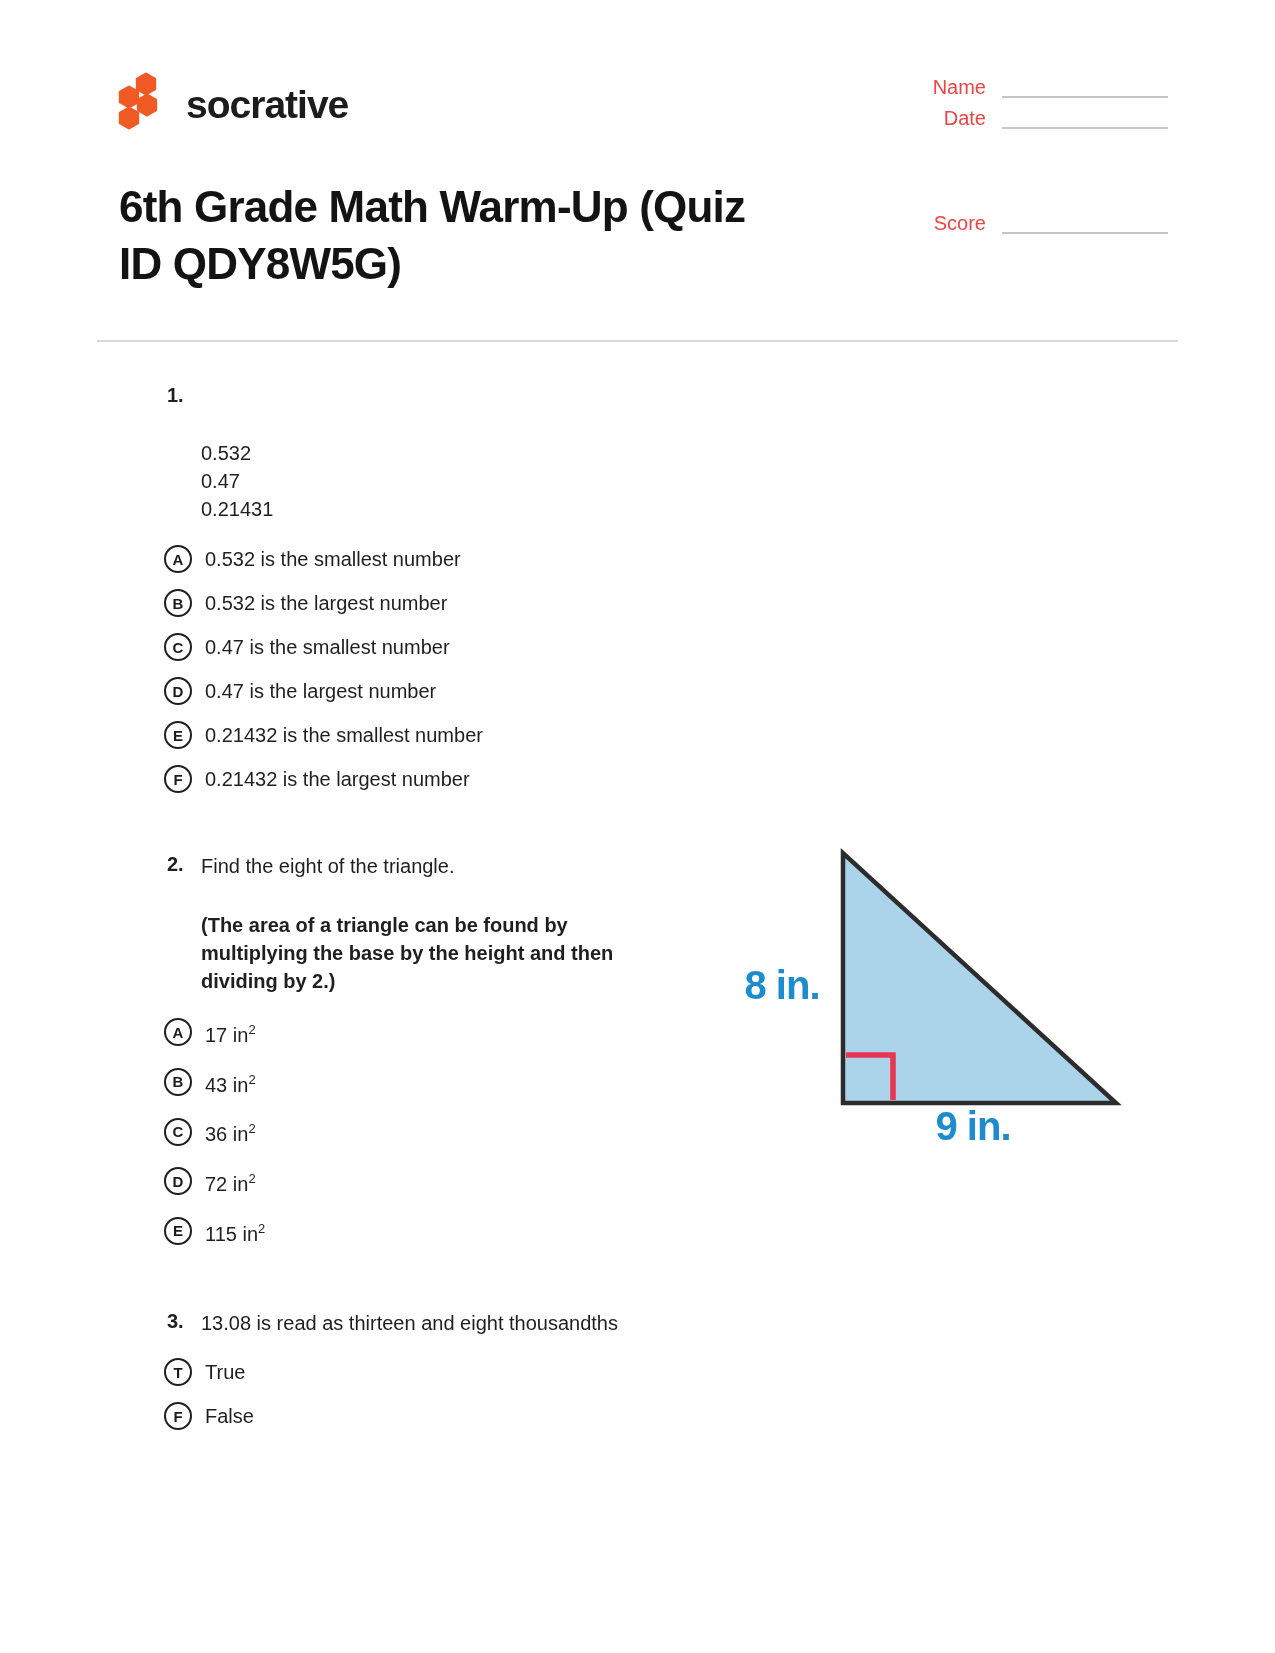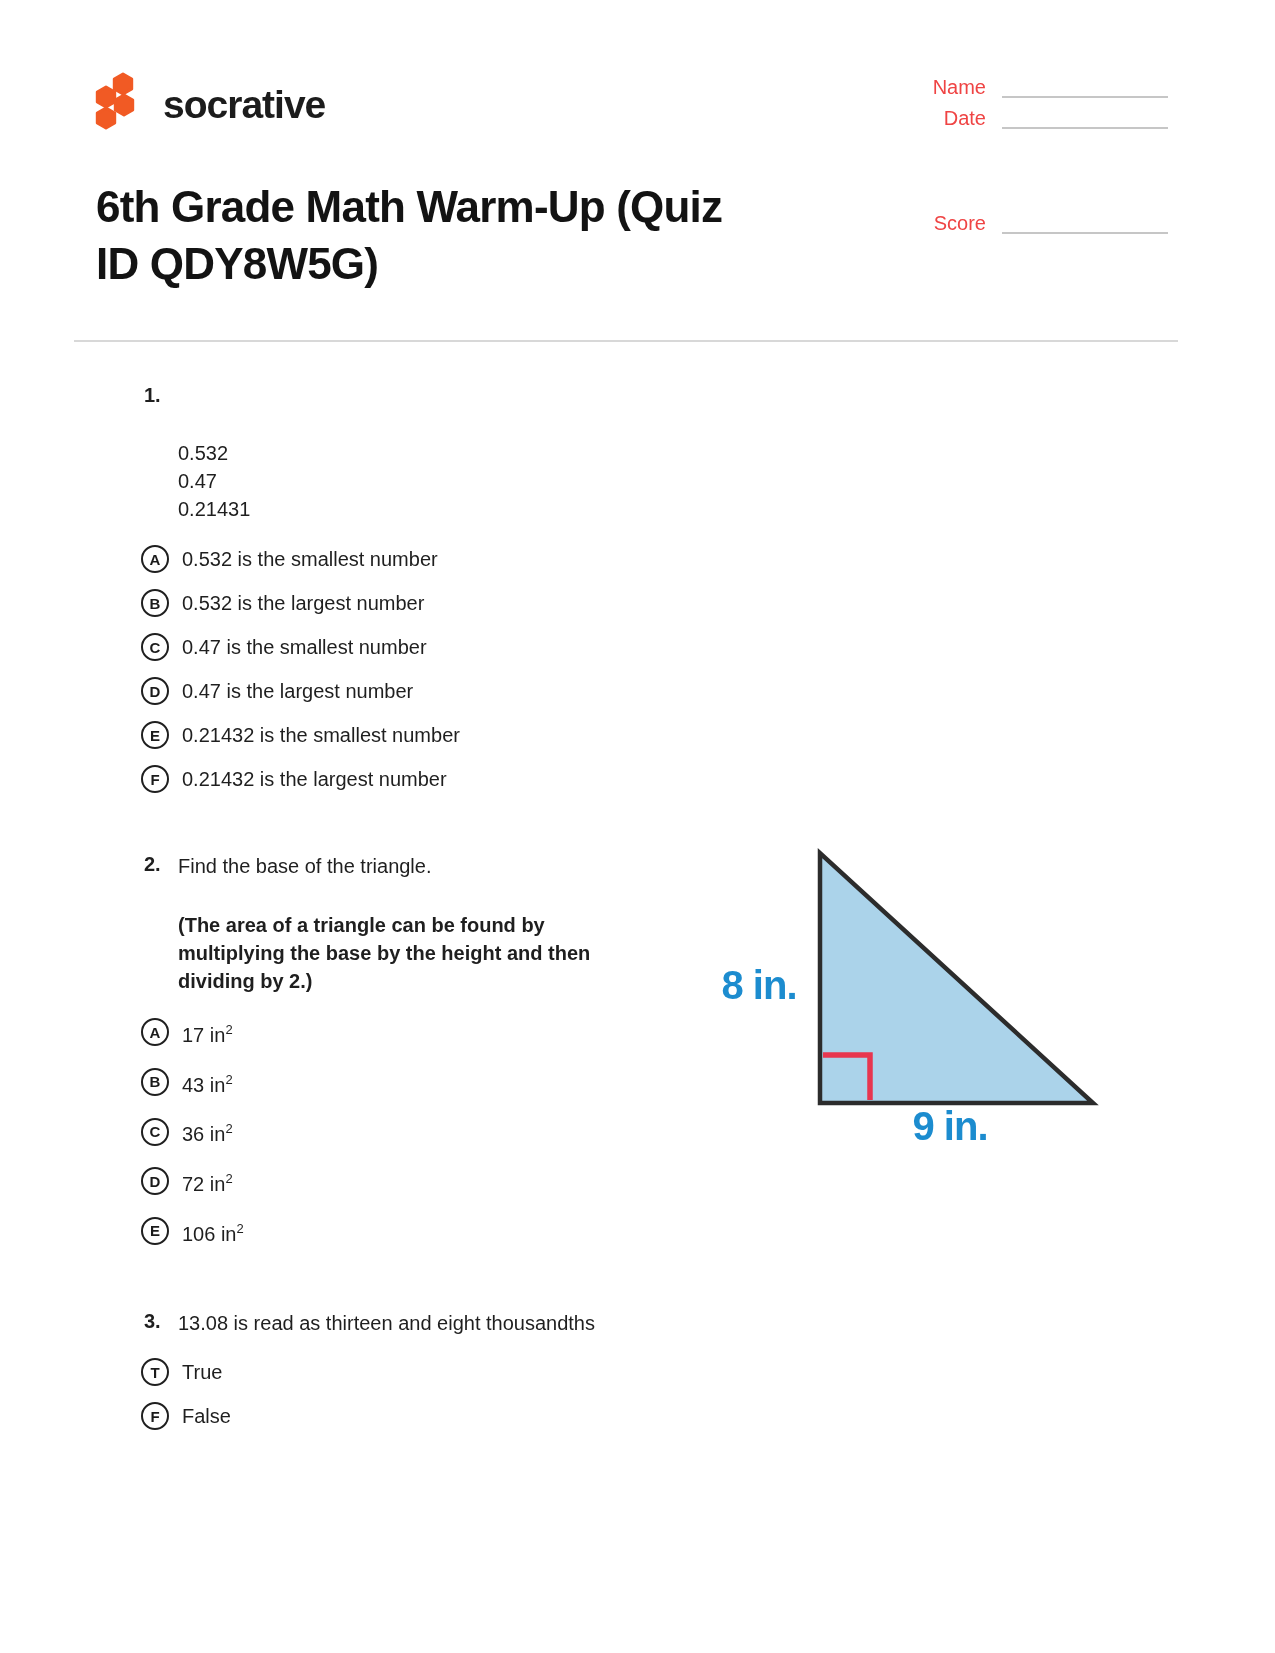--- a/index.html
+++ b/index.html
@@ -8,21 +8,21 @@
     background: #ffffff;
   }
   .page {
     position: relative;
     width: 1275px;
     height: 1653px;
     background: #ffffff;
     font-family: "Liberation Sans", sans-serif;
     color: #1f1f1f;
     box-sizing: border-box;
-    padding: 70px 107px 0 84px;
+    padding: 70px 107px 0 107px;
     overflow: hidden;
   }
 
   
   .header-row {
     display: flex;
     justify-content: space-between;
     align-items: flex-start;
   }
   .logo {
@@ -226,21 +226,21 @@
       <div class="option">
         <span class="letter-circle">F</span>
         <span class="opt-text">0.21432 is the largest number</span>
       </div>
     </div>
   </div>
 
   <div class="question q2">
     <div class="q-line">
       <span class="q-num">2.</span>
-      <span class="q-text">Find the base of the triangle.</span>
+      <span class="q-text">Find the eight of the triangle.</span>
     </div>
     <div class="q-note">
       <div>(The area of a triangle can be found by</div>
       <div>multiplying the base by the height and then</div>
       <div>dividing by 2.)</div>
     </div>
     <div class="options">
       <div class="option">
         <span class="letter-circle">A</span>
         <span class="opt-text"><span>17 in</span><sup>2</sup></span>
@@ -252,21 +252,21 @@
       <div class="option">
         <span class="letter-circle">C</span>
         <span class="opt-text"><span>36 in</span><sup>2</sup></span>
       </div>
       <div class="option">
         <span class="letter-circle">D</span>
         <span class="opt-text"><span>72 in</span><sup>2</sup></span>
       </div>
       <div class="option">
         <span class="letter-circle">E</span>
-        <span class="opt-text"><span>106 in</span><sup>2</sup></span>
+        <span class="opt-text"><span>115 in</span><sup>2</sup></span>
       </div>
     </div>
 
     <svg class="figure" viewBox="0 0 445 312">
       <polygon points="158,16 158,266 431,266" fill="#ABD3EA" stroke="#2c2c2c" stroke-width="4.5"></polygon>
       <polyline points="161,218 208,218 208,263" fill="none" stroke="#E8364F" stroke-width="5.5"></polyline>
       <text x="97" y="162" text-anchor="middle" fill="#1C8CCF">8 in.</text>
       <text x="288" y="303" text-anchor="middle" fill="#1C8CCF">9 in.</text>
     </svg>
   </div>

